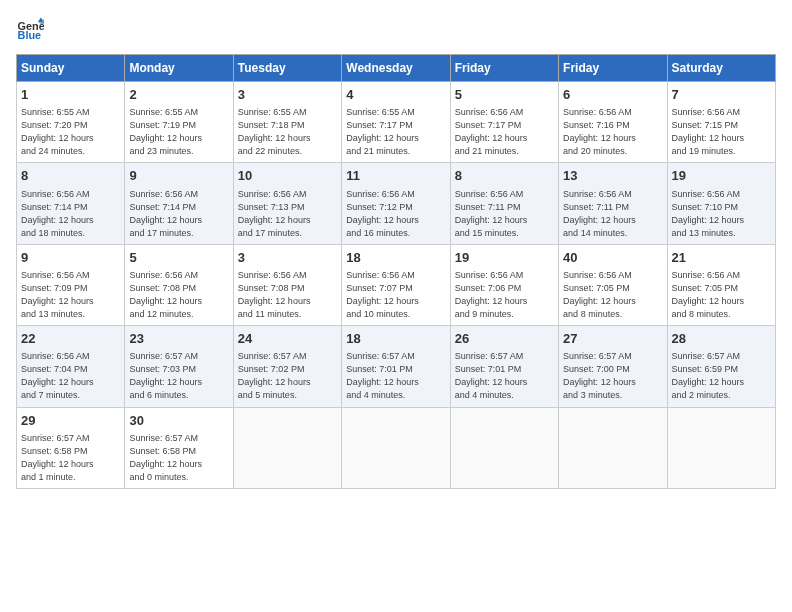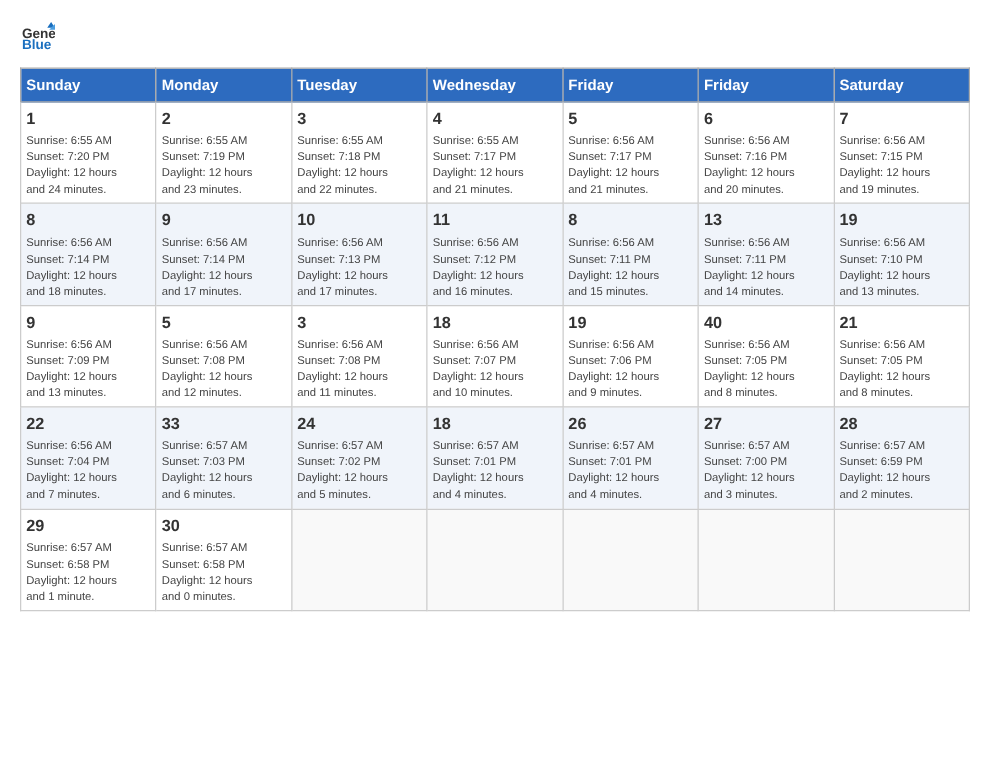--- a/index.html
+++ b/index.html
@@ -268,21 +268,21 @@
       </tr>
       <tr class="alt-row">
         <td>
           <span class="day-num">22</span>
           <div class="day-info" style="white-space: pre-line;">Sunrise: 6:56 AM
 Sunset: 7:04 PM
 Daylight: 12 hours
 and 7 minutes.</div>
         </td>
         <td>
-          <span class="day-num">33</span>
+          <span class="day-num">23</span>
           <div class="day-info" style="white-space: pre-line;">Sunrise: 6:57 AM
 Sunset: 7:03 PM
 Daylight: 12 hours
 and 6 minutes.</div>
         </td>
         <td>
           <span class="day-num">24</span>
           <div class="day-info" style="white-space: pre-line;">Sunrise: 6:57 AM
 Sunset: 7:02 PM
 Daylight: 12 hours

